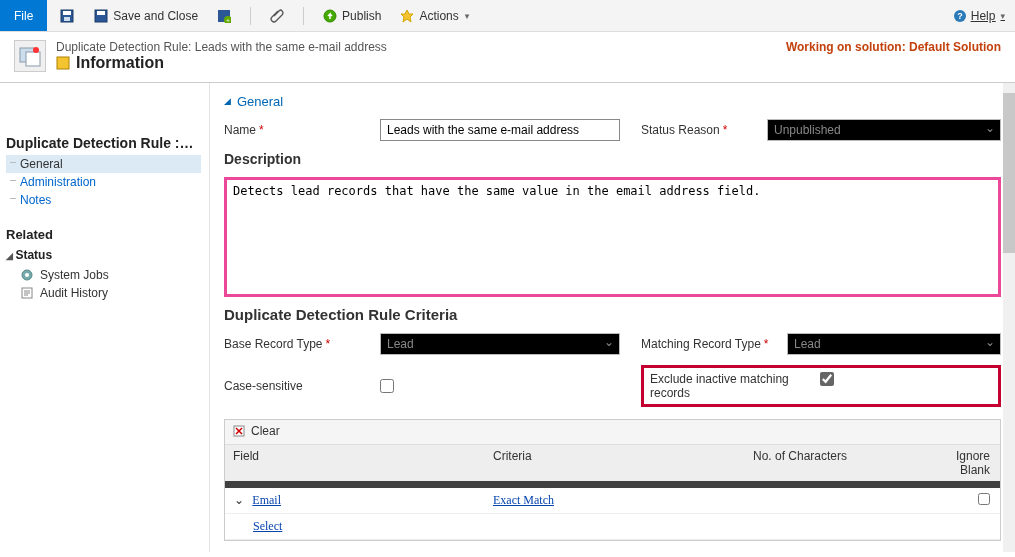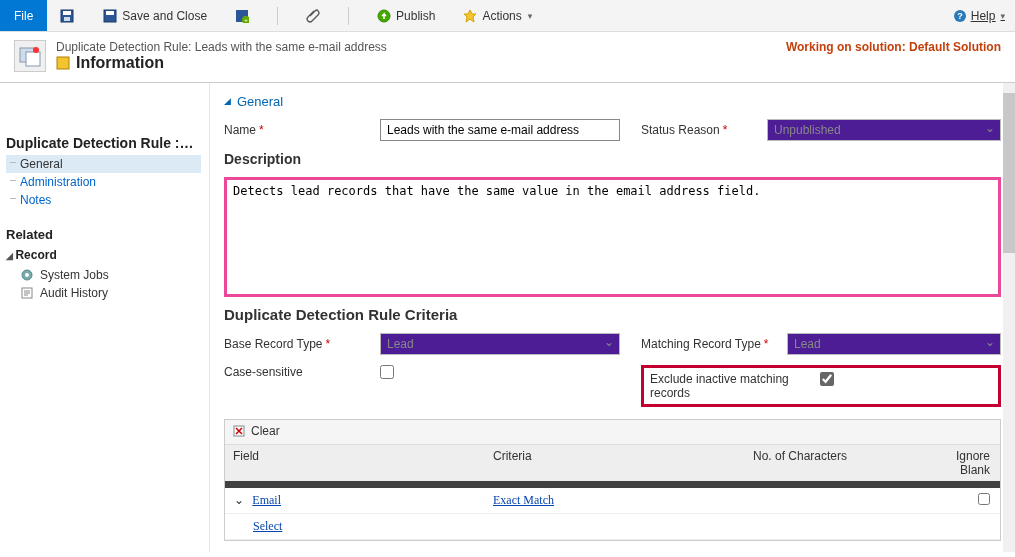--- a/index.html
+++ b/index.html
@@ -1,21 +1,21 @@
 <!DOCTYPE html>
 <html><head>
 <meta charset="utf-8">
 <style>
 * { box-sizing: border-box; margin: 0; padding: 0; }
 body { font-family: "Segoe UI", Tahoma, sans-serif; font-size: 12px; color: #333; background: #fff; width: 1015px; height: 557px; overflow: hidden; position: relative; }
 
 
 .ribbon { height: 32px; background: #f4f4f4; border-bottom: 1px solid #ddd; display: flex; align-items: stretch; }
 .file-btn { background: #0078d4; color: #fff; padding: 0 14px; display: flex; align-items: center; font-size: 12px; cursor: pointer; }
-.ribbon-items { display: flex; align-items: center; gap: 19px; padding-left: 8px; flex: 1; }
+.ribbon-items { display: flex; align-items: center; gap: 10px; padding-left: 8px; flex: 1; }
 .ribbon-icon { width: 16px; height: 16px; display: inline-flex; align-items: center; justify-content: center; }
 .ribbon-item { display: inline-flex; align-items: center; gap: 4px; padding: 2px 4px; cursor: pointer; font-size: 12px; color: #333; }
 .ribbon-sep { width: 1px; height: 18px; background: #ccc; margin: 0 4px; }
 .ribbon-right { display: flex; align-items: center; gap: 4px; padding-right: 10px; }
 .help-link { color: #333; text-decoration: underline; cursor: pointer; display:inline-flex; align-items:center; gap:3px;}
 .dropdown-caret { font-size: 9px; color: #666; margin-left: 2px; }
 
 
 .page-header { padding: 8px 14px 10px 14px; border-bottom: 1px solid #ccc; display: flex; justify-content: space-between; align-items: flex-start; }
 .header-left { display: flex; align-items: flex-start; gap: 10px; }
@@ -41,21 +41,21 @@
 
 .content { flex:1; overflow-y:auto; padding: 10px 14px 10px 14px; position:relative;}
 .section-header { color:#0066b3; font-size:13px; margin-bottom:10px; display:inline-flex; align-items:center; gap:4px; cursor:pointer;}
 .section-header::before { content:"◢"; font-size:9px; color:#0066b3; margin-right:2px;}
 
 .form-row { display:flex; align-items:flex-start; gap:12px; margin-bottom:10px;}
 .form-cell { display:flex; align-items:center; gap:6px; }
 .label { font-size:12px; color:#333; width:150px; flex-shrink:0;}
 .req { color:#c00; margin-left:3px;}
 .text-input { border:1px solid #888; padding:3px 6px; font-size:12px; height:22px; width:240px; background:#fff;}
-.select-input { border:1px solid #bbb; padding:2px 6px; font-size:12px; height:22px; width:240px; background:#4c1d95; color:#888; appearance:none; -webkit-appearance:none; position:relative;}
+.select-input { border:1px solid #bbb; padding:2px 6px; font-size:12px; height:22px; width:240px; background:#000000; color:#888; appearance:none; -webkit-appearance:none; position:relative;}
 .select-wrap { position:relative; display:inline-block;}
 .select-wrap::after { content:"⌄"; position:absolute; right:6px; top:2px; color:#888; font-size:12px; pointer-events:none;}
 .textarea { width: 100%; height:120px; border:3px solid #ec4899; padding:4px 6px; font-size:12px; resize:none;}
 .section-title { font-size:15px; font-weight:600; color:#333; margin:6px 0 10px 0;}
 .checkbox { width:14px; height:14px; }
 
 .highlight-box { border:3px solid #c3002f; padding:4px 6px; }
 
 
 .grid-wrap { border:1px solid #ccc; margin-top:12px;}
@@ -179,21 +179,21 @@
 
 <div class="main">
 
   <div class="sidebar">
     <div class="crumb">Duplicate Detection Rule :…</div>
     <a class="tree-link active">General</a>
     <a class="tree-link">Administration</a>
     <a class="tree-link">Notes</a>
 
     <div class="related-hdr">Related</div>
-    <div class="related-group">Record</div>
+    <div class="related-group">Status</div>
     <div class="related-item">
       <span class="ico">
         <svg width="12" height="12" viewBox="0 0 12 12">
             <circle cx="6" cy="6" r="5" fill="#7aa" stroke="#588"></circle>
             <circle cx="6" cy="6" r="2" fill="#fff"></circle>
           </svg>
       </span>
       <span>System Jobs</span>
     </div>
     <div class="related-item">
@@ -235,21 +235,21 @@
       <div class="form-cell" style="width:405px;">
         <div class="label"><span>Base Record Type</span><span class="req">*</span></div>
         <div class="select-wrap"><input class="select-input" disabled="" value="Lead" style=""></div>
       </div>
       <div class="form-cell" style="flex:1;">
         <div class="label" style="width:140px;"><span>Matching Record Type</span><span class="req">*</span></div>
         <div class="select-wrap" style="flex:1;"><input class="select-input" style="width: 100%;" disabled="" value="Lead"></div>
       </div>
     </div>
 
-    <div class="form-row" style="align-items:flex-start;">
+    <div class="form-row" style="align-items:center;">
       <div class="form-cell" style="width:405px;">
         <div class="label">Case-sensitive</div>
         <input type="checkbox" class="checkbox" style="">
       </div>
       <div class="highlight-box" style="display:flex; align-items:flex-start; gap:10px; width:360px;">
         <div class="label" style="width:160px;">Exclude inactive matching records</div>
         <input type="checkbox" class="checkbox" checked="" style="accent-color: rgb(102, 102, 102);">
       </div>
     </div>
 

